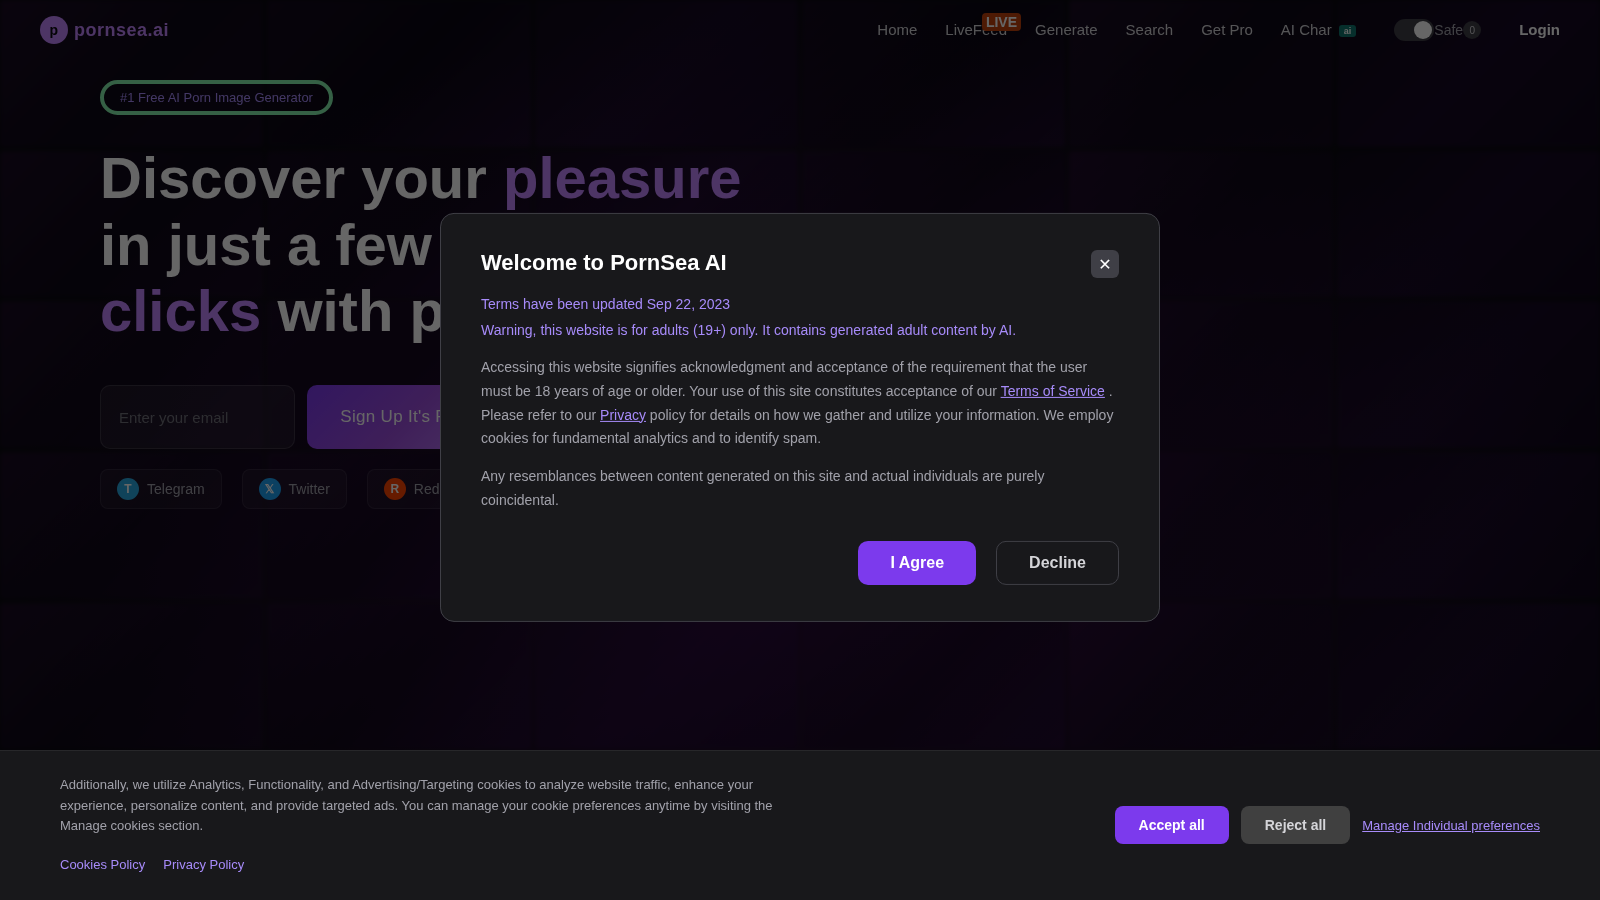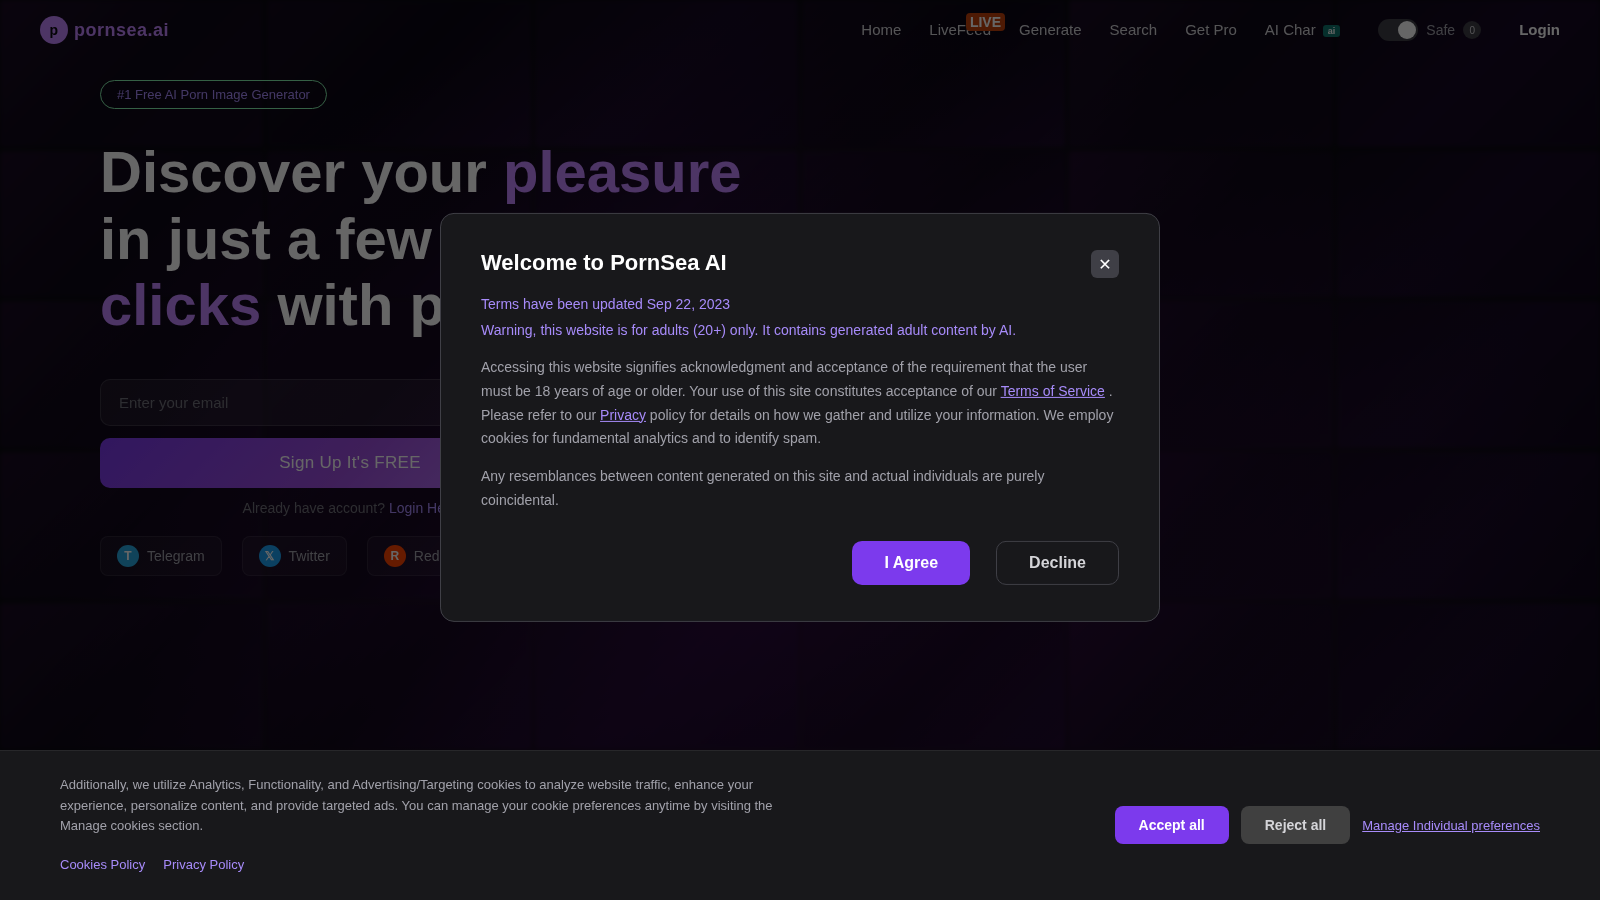--- a/index.html
+++ b/index.html
@@ -69,21 +69,20 @@
       font-size: 9px;
       padding: 1px 5px;
       border-radius: 3px;
       margin-left: 3px;
       font-weight: 600;
       vertical-align: middle;
     }
     .toggle-safe {
       display: flex;
       align-items: center;
-      gap: 8px;
       margin-left: 10px;
     }
     .toggle-switch {
       width: 40px; height: 22px;
       background: #3f3f46;
       border-radius: 11px;
       position: relative;
       cursor: pointer;
     }
     .toggle-switch::after {
@@ -139,39 +138,38 @@
     .hero {
       position: absolute;
       top: 80px;
       left: 100px;
       z-index: 5;
       max-width: 680px;
     }
     .badge-pill {
       display: inline-flex;
       align-items: center;
-      border: 1px solid #86efac;
+      border: 4px solid #86efac;
       border-radius: 999px;
       padding: 6px 16px;
       color: #a78bfa;
       font-size: 13px;
       margin-bottom: 30px;
     }
     .hero-title {
       font-size: 58px;
       font-weight: 800;
       line-height: 1.15;
       color: #ffffff;
     }
     .hero-title .highlight { color: #c084fc; }
 
     .hero-form {
       margin-top: 40px;
       display: flex;
-      flex-direction: column;
       gap: 12px;
       max-width: 500px;
     }
     .hero-input {
       background: rgba(255,255,255,0.06);
       border: 1px solid rgba(255,255,255,0.12);
       border-radius: 10px;
       padding: 14px 18px;
       color: #d4d4d8;
       font-size: 15px;
@@ -278,21 +276,21 @@
     .modal-body {
       color: #a1a1aa;
       font-size: 14px;
       line-height: 1.7;
     }
     .modal-body p { margin-bottom: 14px; }
     .modal-body a { color: #a78bfa; }
     .modal-actions {
       display: flex;
       justify-content: flex-end;
-      gap: 26px;
+      gap: 20px;
       margin-top: 28px;
     }
     .btn-agree {
       background: #7c3aed;
       color: #fff;
       border: none;
       border-radius: 10px;
       padding: 12px 32px;
       font-size: 16px;
       font-weight: 600;
@@ -487,21 +485,21 @@
 </section>
 
 <div class="overlay"></div>
 
 <div class="terms-modal">
   <div class="modal-header">
     <span class="modal-title">Welcome to PornSea AI</span>
     <button class="modal-close">✕</button>
   </div>
   <div class="modal-updated">Terms have been updated Sep 22, 2023</div>
-  <div class="modal-warning">Warning, this website is for adults (20+) only. It contains generated adult content by AI.</div>
+  <div class="modal-warning">Warning, this website is for adults (19+) only. It contains generated adult content by AI.</div>
   <div class="modal-body">
     <p>
       <span>Accessing this website signifies acknowledgment and acceptance of the requirement that the user must be 18 years of age or older. Your use of this site constitutes acceptance of our</span>
       <a href="#">Terms of Service</a>
       <span>. Please refer to our</span>
       <a href="#">Privacy</a>
       <span> policy for details on how we gather and utilize your information. We employ cookies for fundamental analytics and to identify spam.</span>
     </p>
     <p>Any resemblances between content generated on this site and actual individuals are purely coincidental.</p>
   </div>

